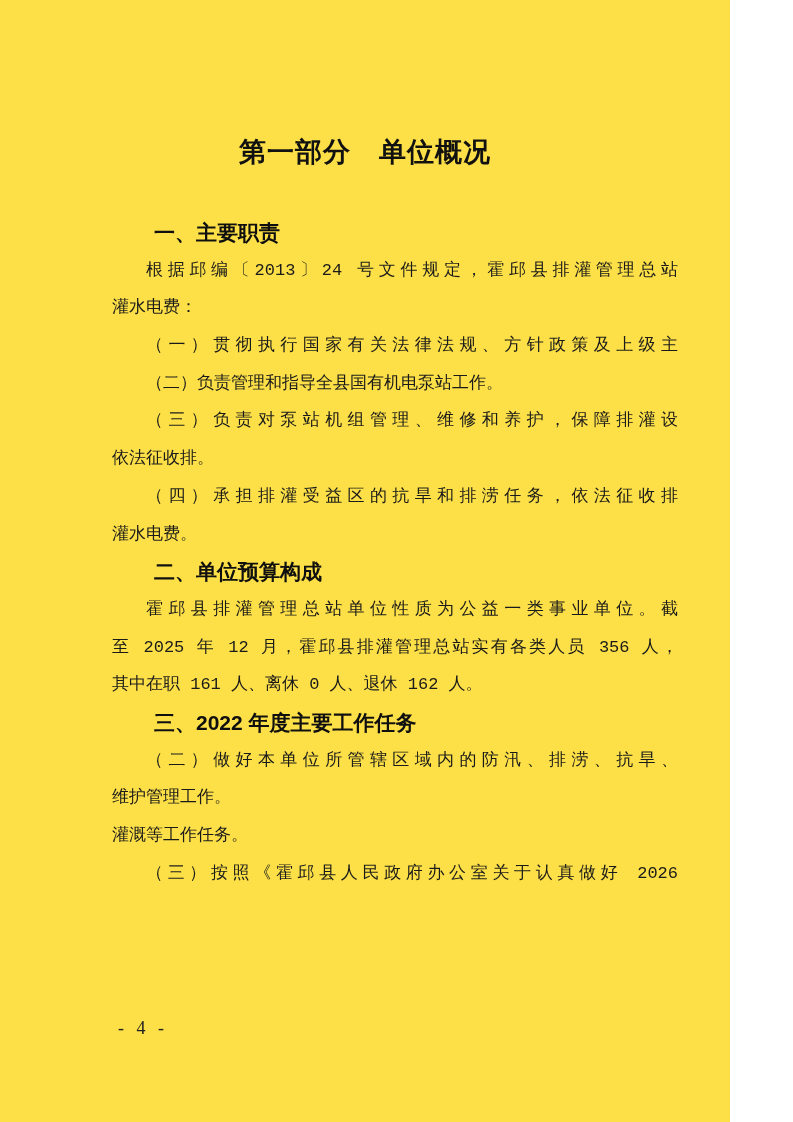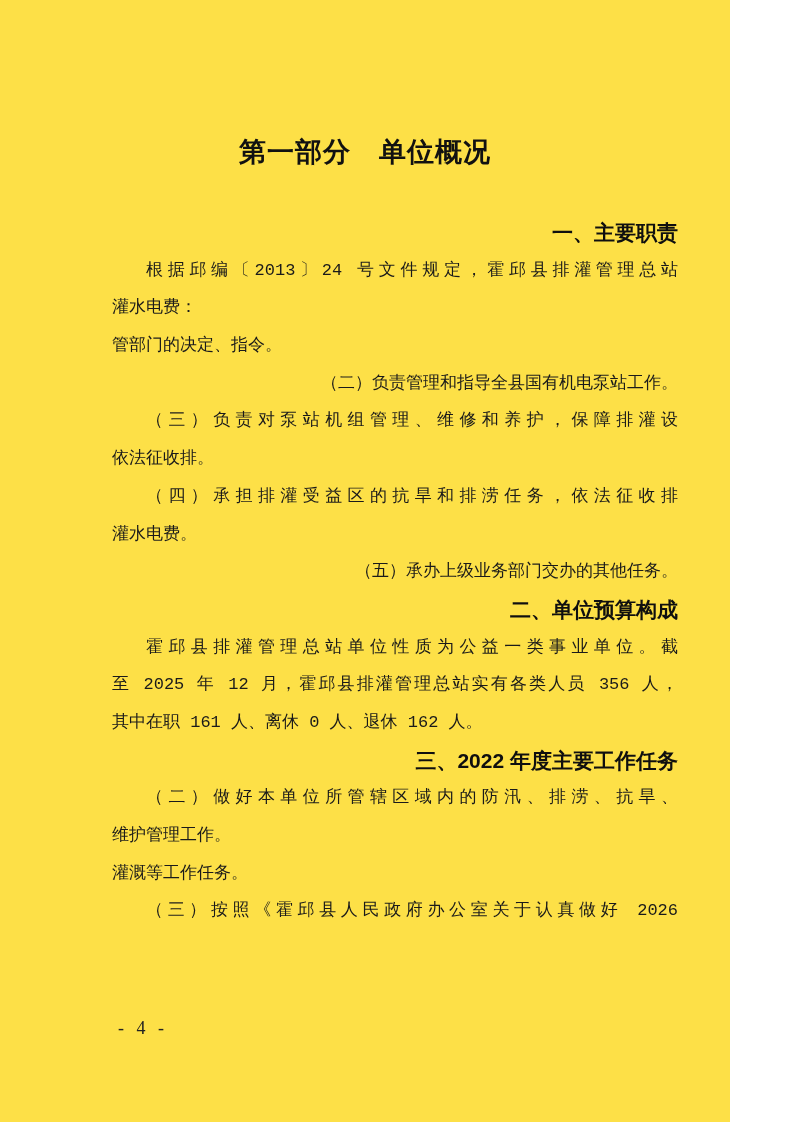--- a/index.html
+++ b/index.html
@@ -43,21 +43,20 @@
     white-space: pre-wrap;
   }
   .line.heading {
     font-family: "Liberation Sans", "DejaVu Sans", sans-serif;
     font-weight: bold;
     font-size: 21px;
     color: #0f0f0f;
   }
   .line.indent {
     text-indent: 2em;
-    text-align: right;
   }
   .line.just {
     text-align: justify;
     text-align-last: justify;
   }
   .page-number {
     position: absolute;
     top: 1018px;
     left: 118px;
     font-family: "Liberation Serif", "DejaVu Serif", serif;
@@ -69,27 +68,26 @@
 </head>
 <body>
 
 <div class="page">
   <div class="doc-title">第一部分　单位概况</div>
 
   <div class="content">
       <div class="line heading indent">一、主要职责</div>
       <div class="line indent just">根据邱编〔2013〕24 号文件规定，霍邱县排灌管理总站</div>
       <div class="line">灌水电费：</div>
-      <div class="line">管部门的决定、指令。</div>
+      <div class="line indent just">（一）贯彻执行国家有关法律法规、方针政策及上级主</div>
       <div class="line indent">（二）负责管理和指导全县国有机电泵站工作。</div>
       <div class="line indent just">（三）负责对泵站机组管理、维修和养护，保障排灌设</div>
       <div class="line">依法征收排。</div>
       <div class="line indent just">（四）承担排灌受益区的抗旱和排涝任务，依法征收排</div>
       <div class="line">灌水电费。</div>
-      <div class="line indent">（五）承办上级业务部门交办的其他任务。</div>
       <div class="line heading indent">二、单位预算构成</div>
       <div class="line indent just">霍邱县排灌管理总站单位性质为公益一类事业单位。截</div>
       <div class="line just">至 2025 年 12 月，霍邱县排灌管理总站实有各类人员 356 人，</div>
       <div class="line">其中在职 161 人、离休 0 人、退休 162 人。</div>
       <div class="line heading indent">三、2022 年度主要工作任务</div>
       <div class="line indent just">（二）做好本单位所管辖区域内的防汛、排涝、抗旱、</div>
       <div class="line">维护管理工作。</div>
       <div class="line">灌溉等工作任务。</div>
       <div class="line indent just">（三）按照《霍邱县人民政府办公室关于认真做好 2026</div>
     </div>

